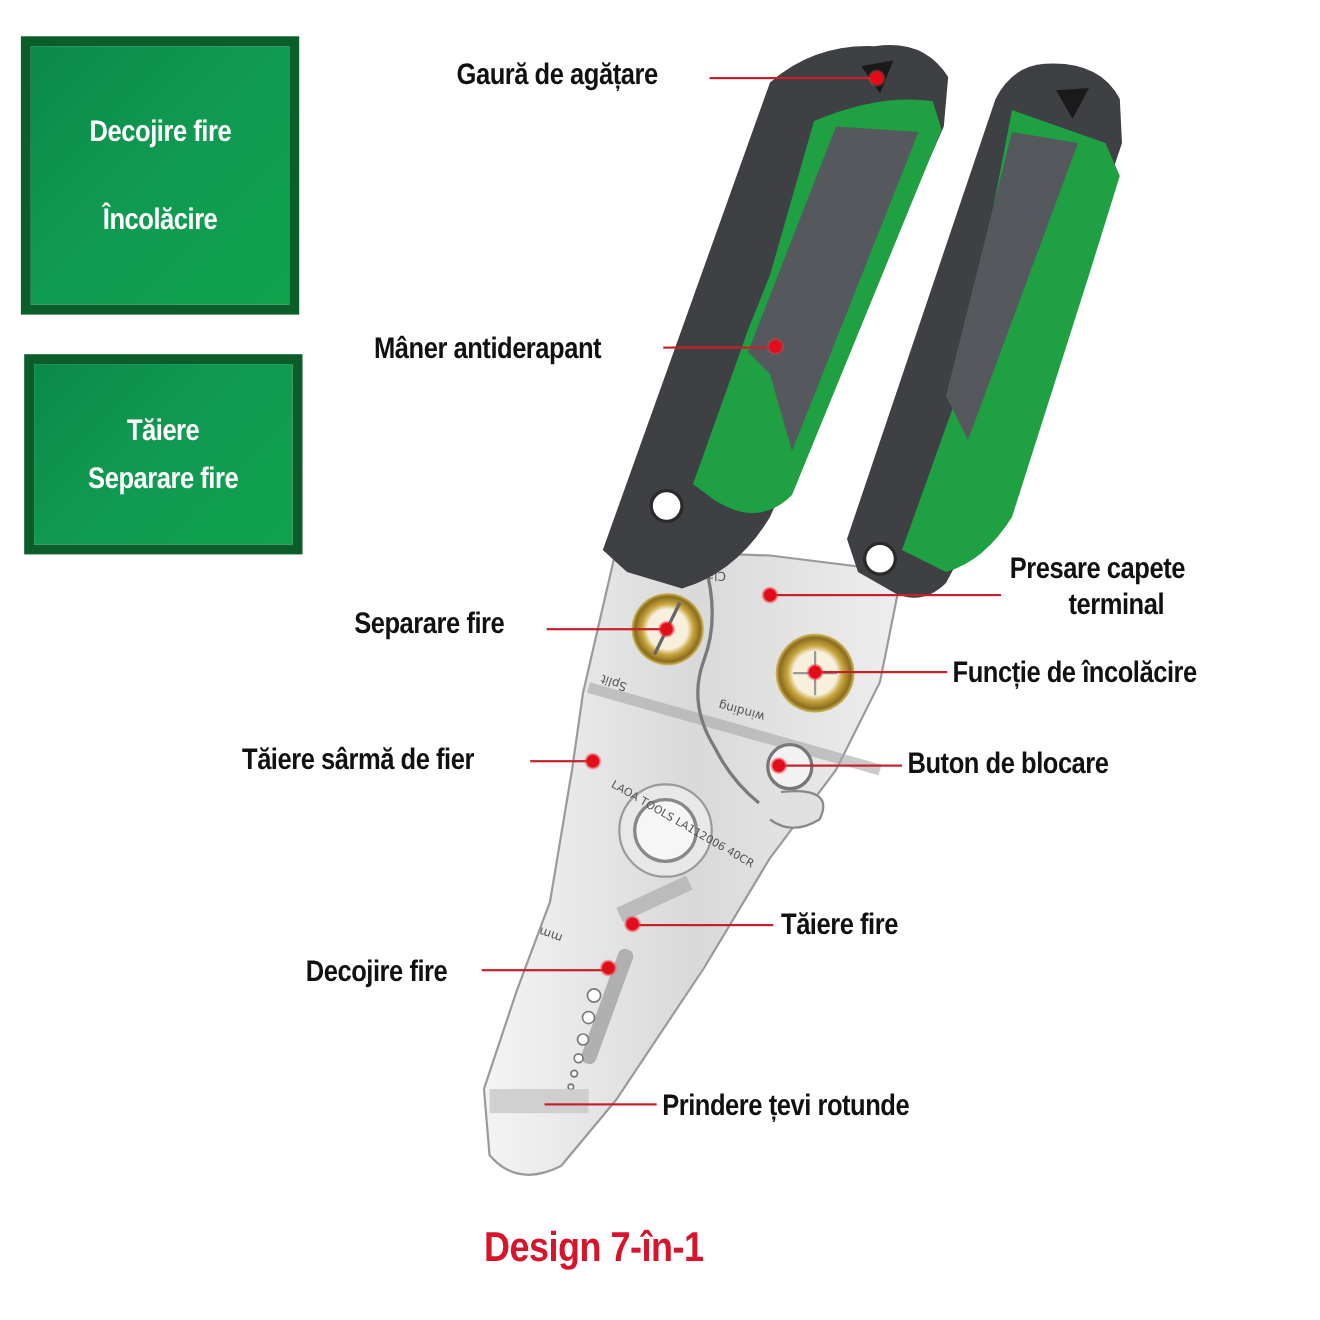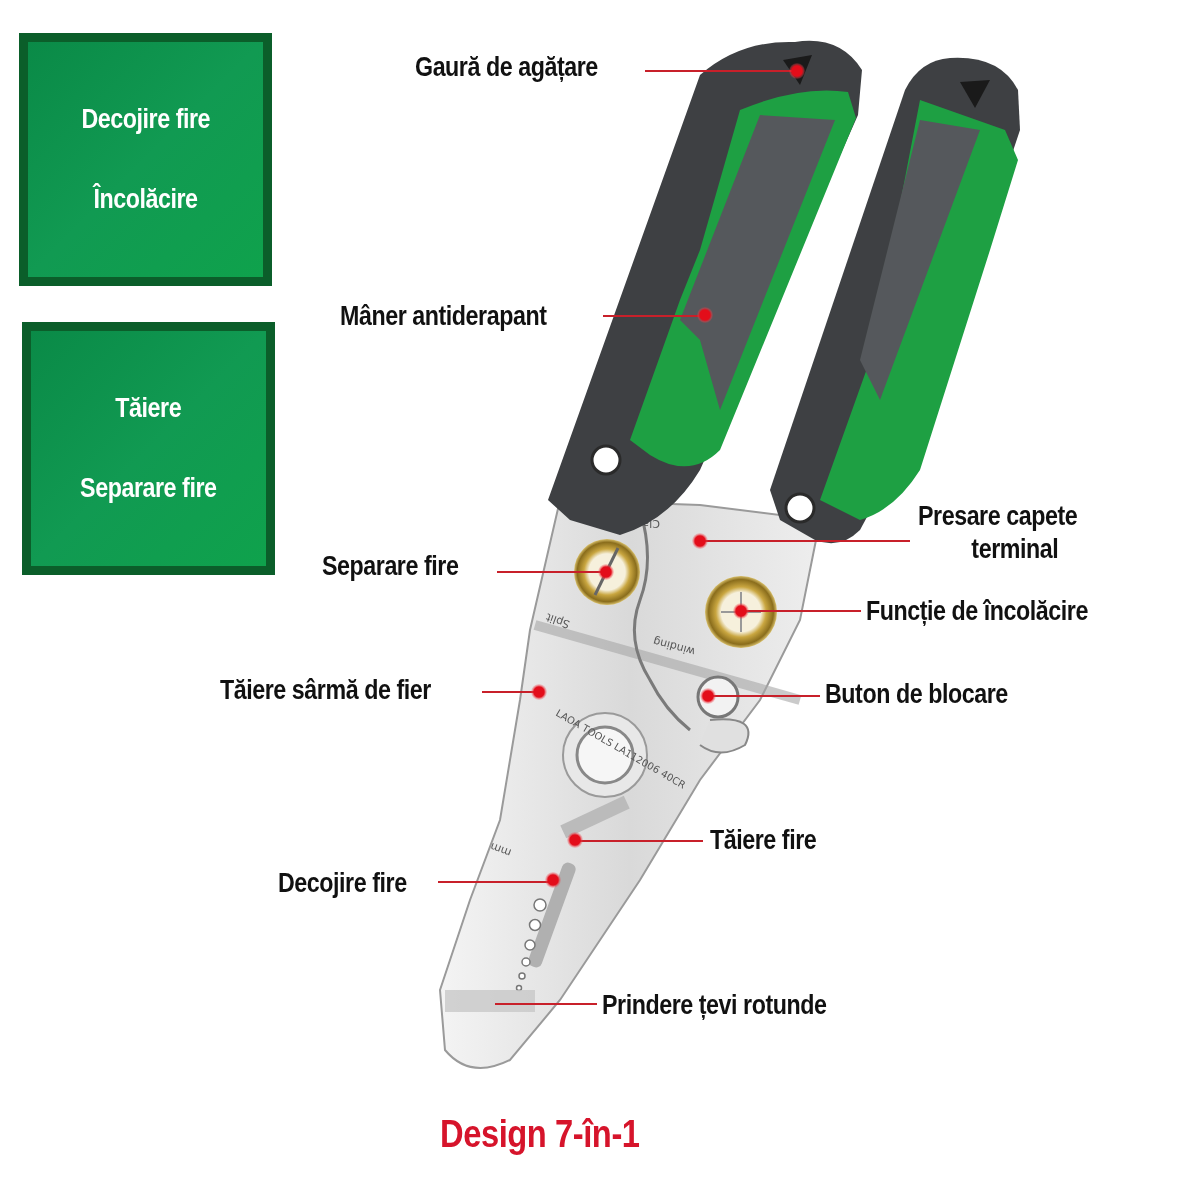--- a/index.html
+++ b/index.html
@@ -12,21 +12,21 @@
     border: 9px solid #0b5e2a;
     background: linear-gradient(135deg, #0a8a47 0%, #119a52 50%, #0fa24c 100%);
     display: flex; flex-direction: column; align-items: center; justify-content: space-around;
     padding: 38px 0;
   }
   .feature-box .fb-text {
     color: #ffffff; font-weight: bold; font-size: 27px; letter-spacing: -0.5px;
     transform: scaleX(0.86);
   }
   #box1 { left: 19px; top: 33px; width: 253px; height: 253px; }
-  #box2 { left: 22px; top: 322px; width: 253px; height: 253px; }
+  #box2 { left: 22px; top: 322px; width: 253px; height: 182px; }
 
   .label {
     position: absolute; color: #111111; font-weight: bold; font-size: 27px;
     letter-spacing: -0.5px; white-space: nowrap; transform-origin: left center; transform: scaleX(0.86);
   }
   .label.center { text-align: center; }
   .leader { position: absolute; height: 2px; background: #c8202a; }
   .dot {
     position: absolute; width: 16px; height: 16px; border-radius: 50%;
     background: radial-gradient(circle, #e30d1a 0 45%, rgba(240,60,70,0.45) 60%, rgba(255,120,120,0) 75%);

